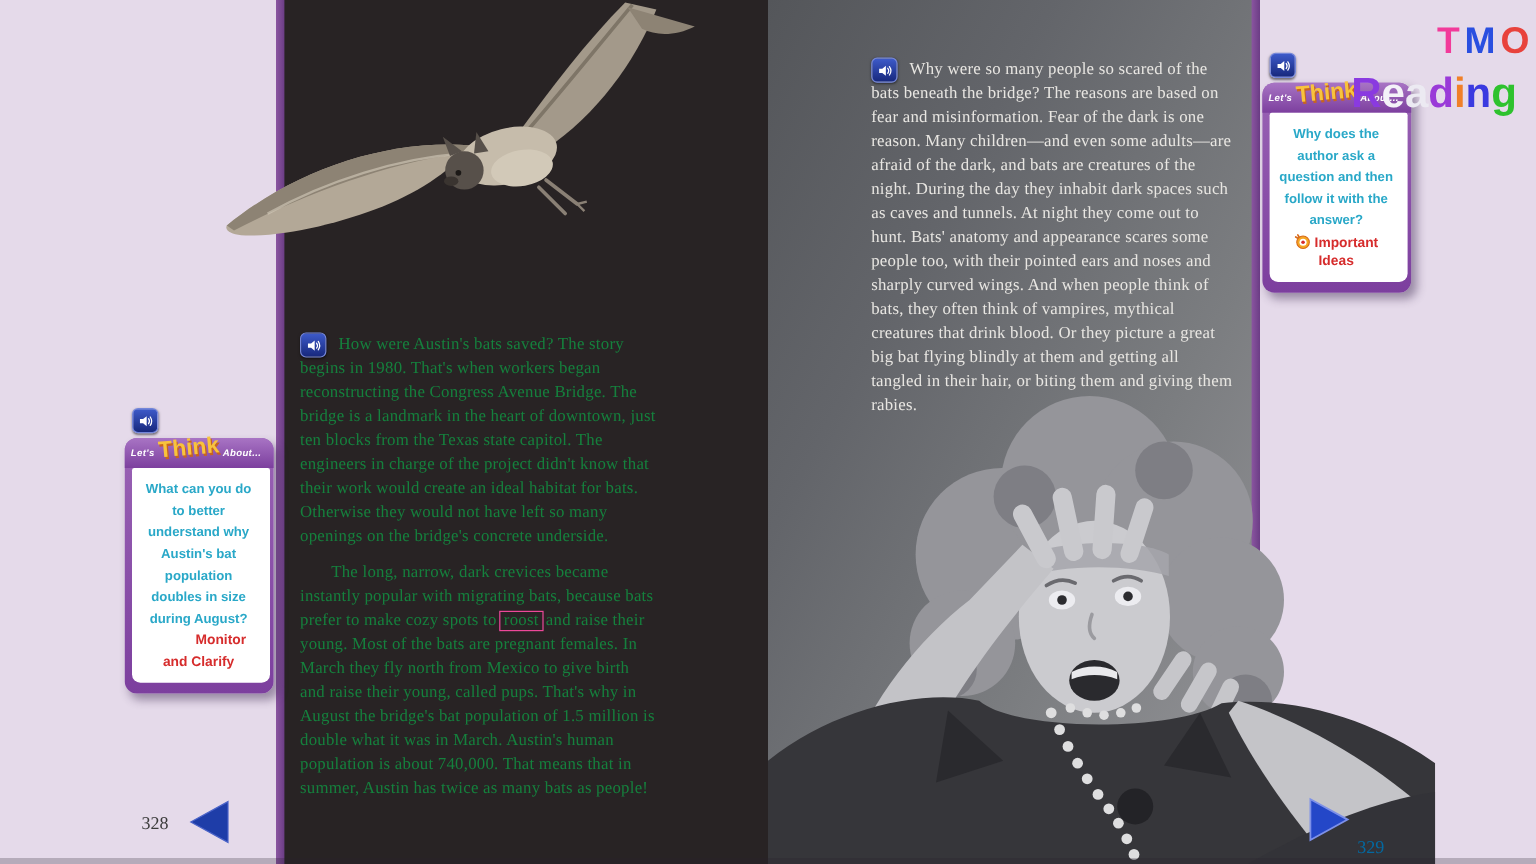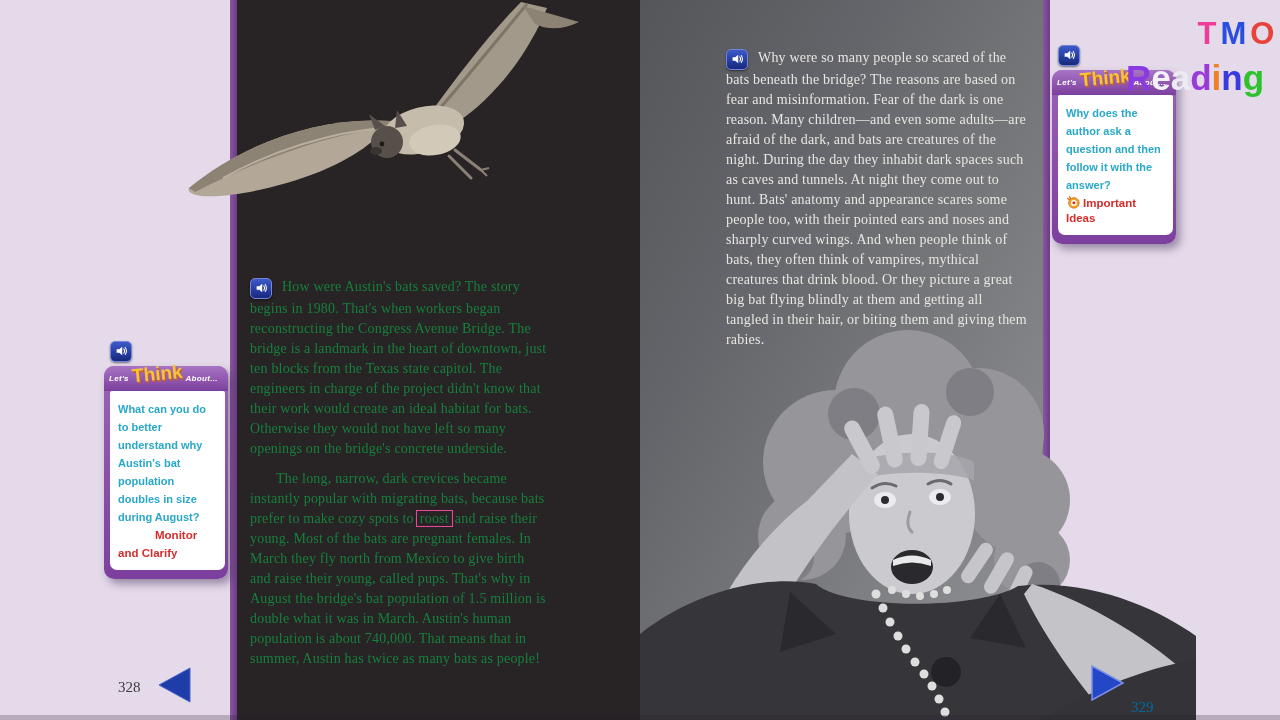--- a/index.html
+++ b/index.html
@@ -40,20 +40,21 @@
     margin-right:10px;cursor:pointer;
   }
   .spk svg{display:block;}
 
   
   .callout{position:absolute;z-index:5;width:124px;}
   .callout .card{
     background:linear-gradient(#9a63b5,#7c3f9e);
     border-radius:10px;padding:0 0 9px 0;margin-top:4px;
     box-shadow:4px 5px 8px rgba(60,40,80,0.45);
+    text-align:center;
   }
   .callout .hdr{
     height:25px;border-radius:10px 10px 0 0;
     background:linear-gradient(#a874c4,#7c3f9e);
     display:flex;align-items:center;padding:0 5px;white-space:nowrap;
   }
   .callout .lets,.callout .about{
     color:#fff;font-size:8px;font-weight:bold;font-style:italic;letter-spacing:.3px;
   }
   .callout .think{

